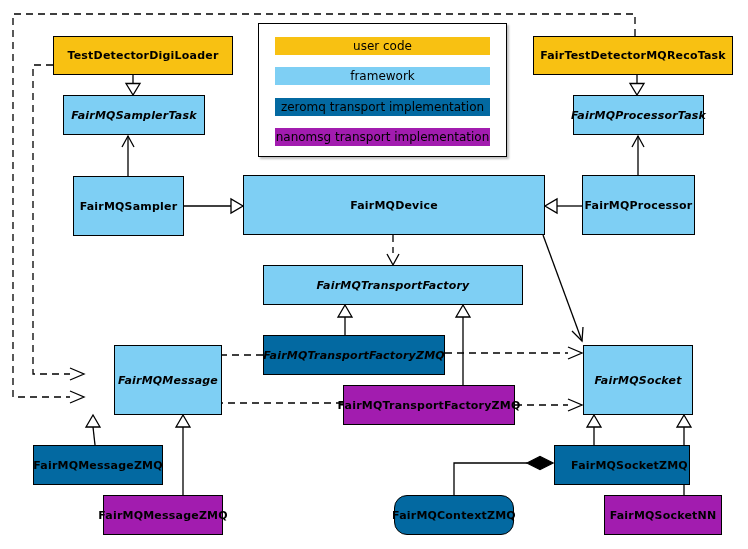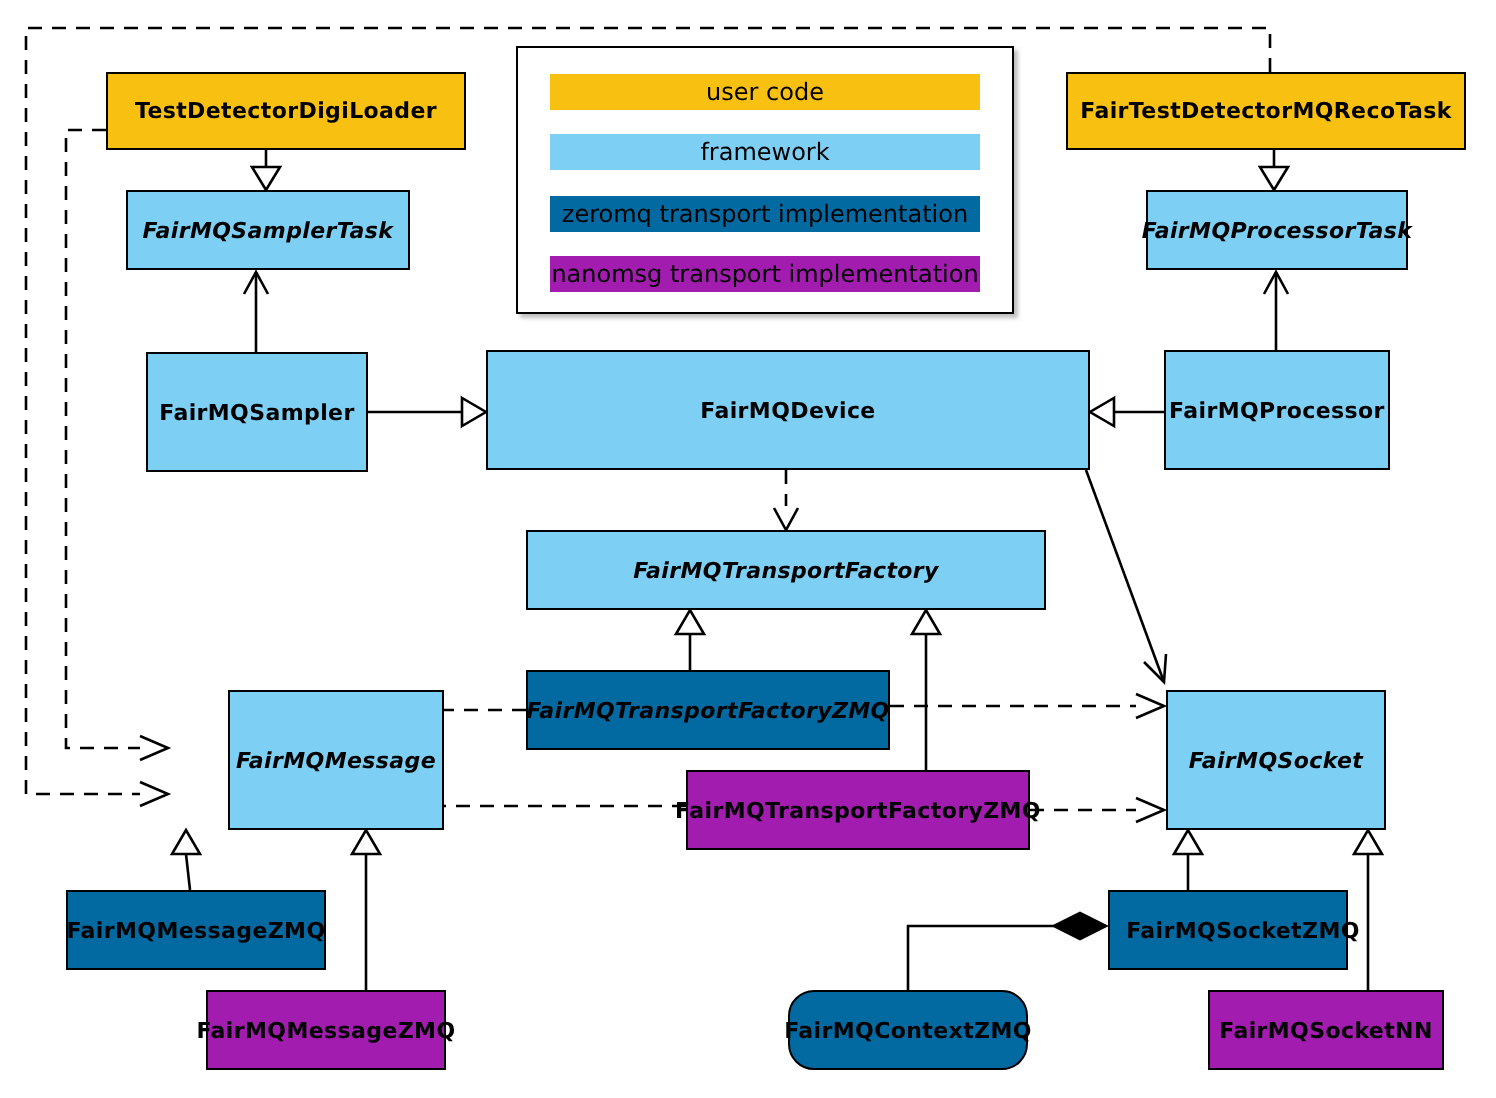--- a/index.html
+++ b/index.html
@@ -176,17 +176,17 @@
   <div class="node fw abstract" style="left:85px;top:345px;width:108px;height:70px;margin-left:29px;">FairMQMessage</div>
 
   <div class="node fw abstract" style="left:583px;top:345px;width:110px;height:70px;">FairMQSocket</div>
 
   <div class="node zmq" style="left:33px;top:445px;width:130px;height:40px;">FairMQMessageZMQ</div>
 
   <div class="node nn" style="left:103px;top:495px;width:120px;height:40px;">FairMQMessageZMQ</div>
 
   <div class="node zmq" style="left:394px;top:495px;width:120px;height:40px;border-radius:13px;">FairMQContextZMQ</div>
 
-  <div class="node zmq" style="left:554px;top:445px;width:120px;height:40px;padding-left:15px;">FairMQSocketZMQ</div>
+  <div class="node zmq" style="left:554px;top:445px;width:136px;height:40px;padding-left:15px;">FairMQSocketZMQ</div>
 
   <div class="node nn" style="left:604px;top:495px;width:118px;height:40px;text-align:center;">FairMQSocketNN</div>
 
 </div>
 
 </body></html>

